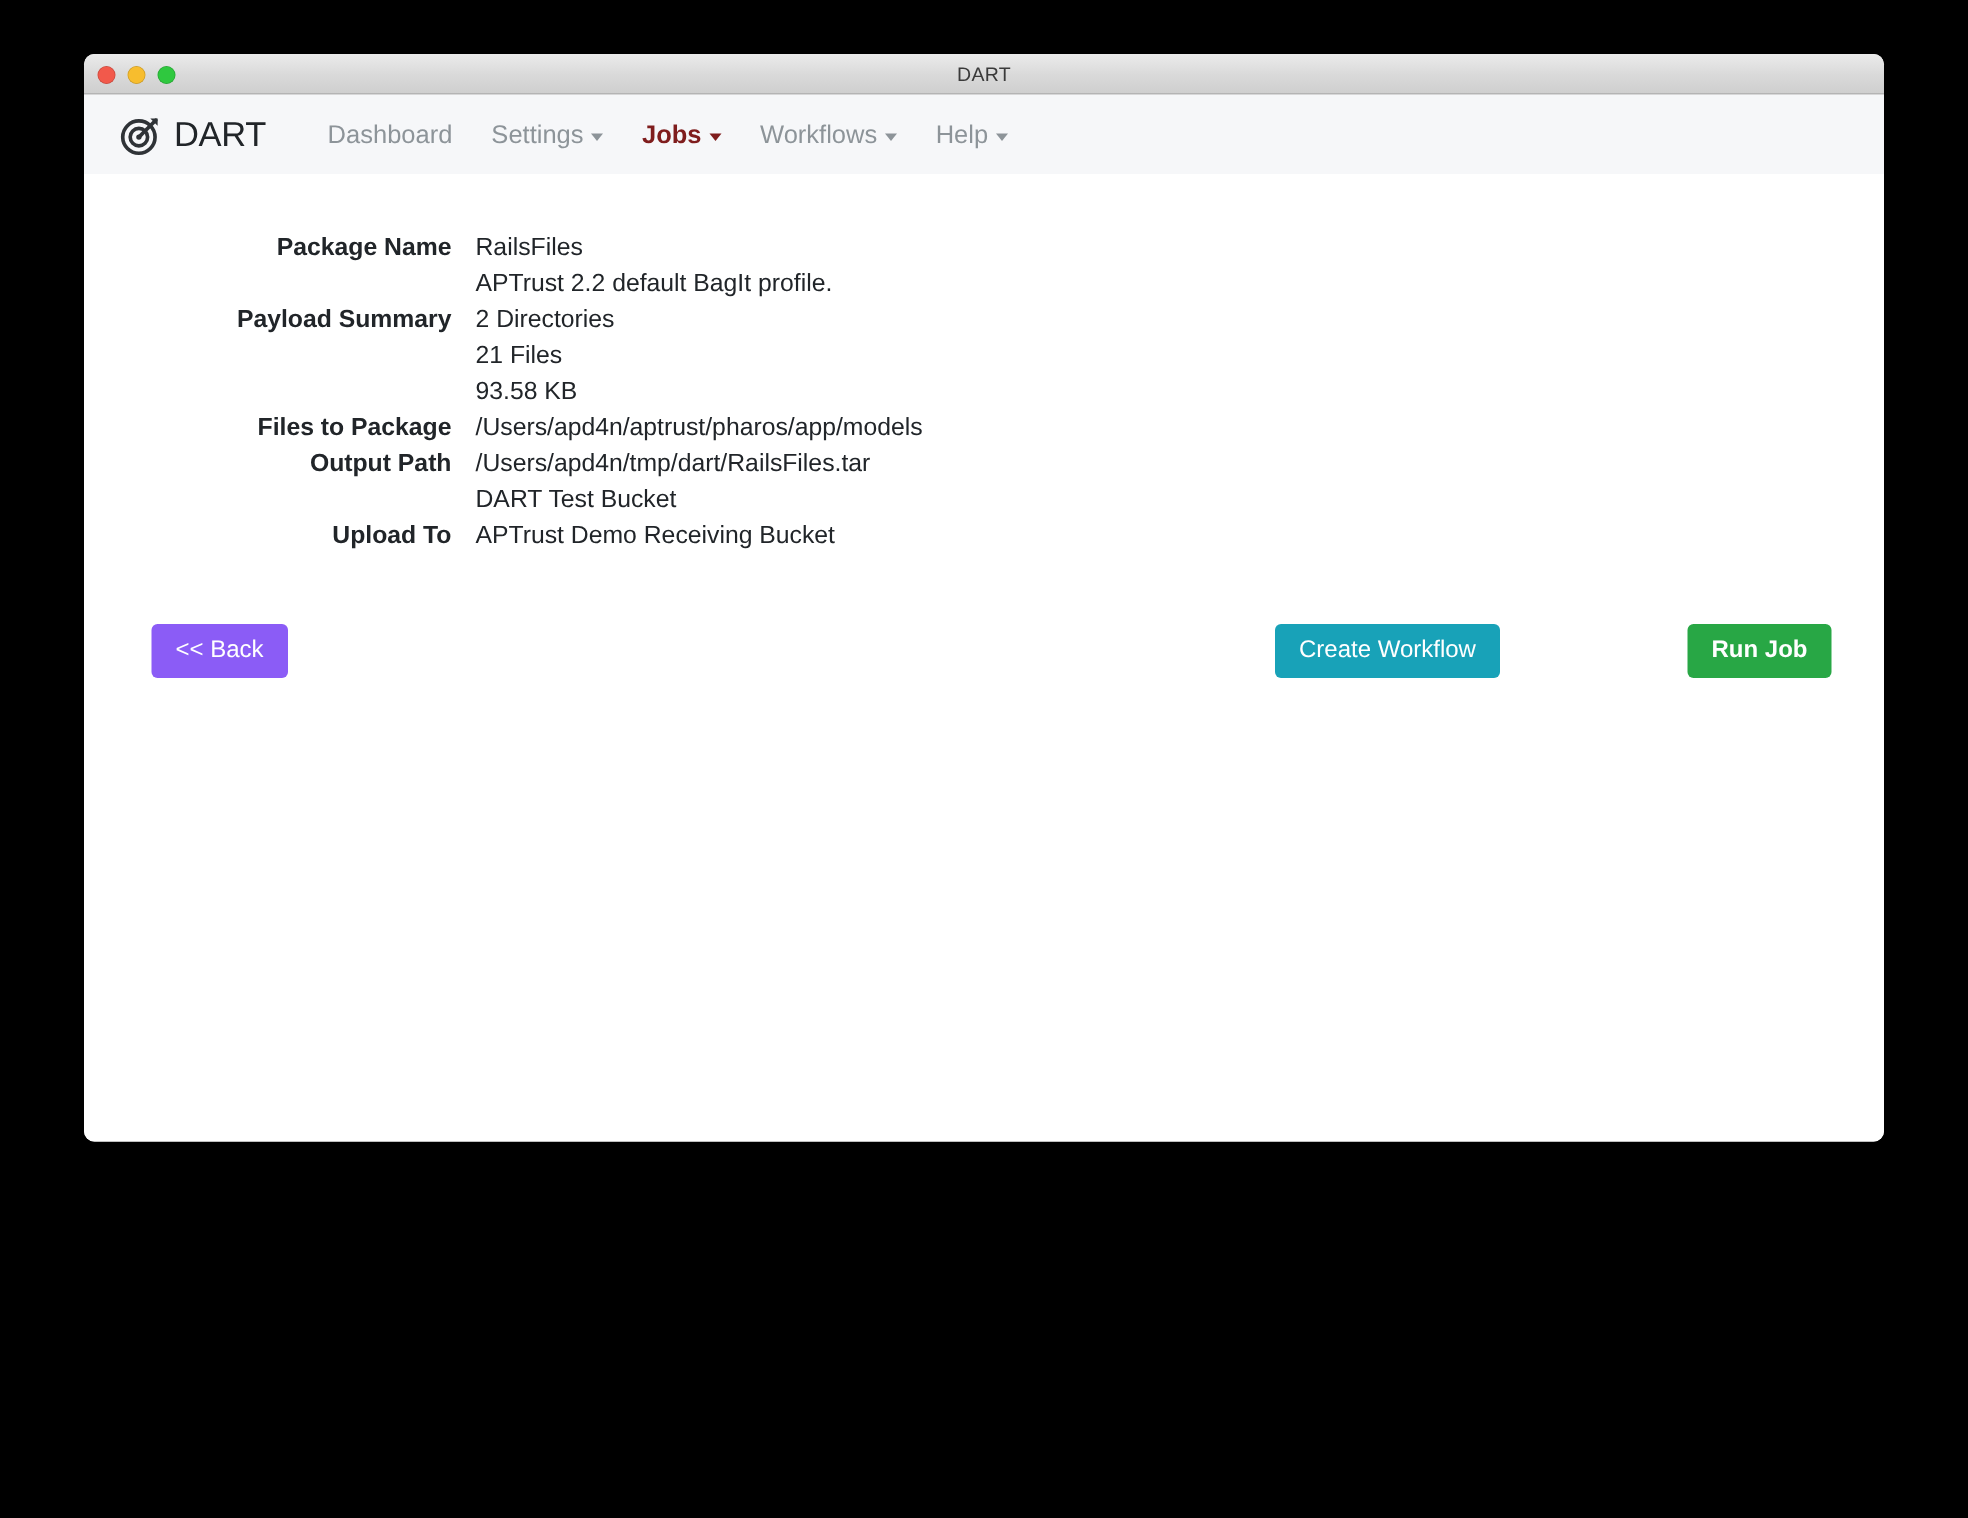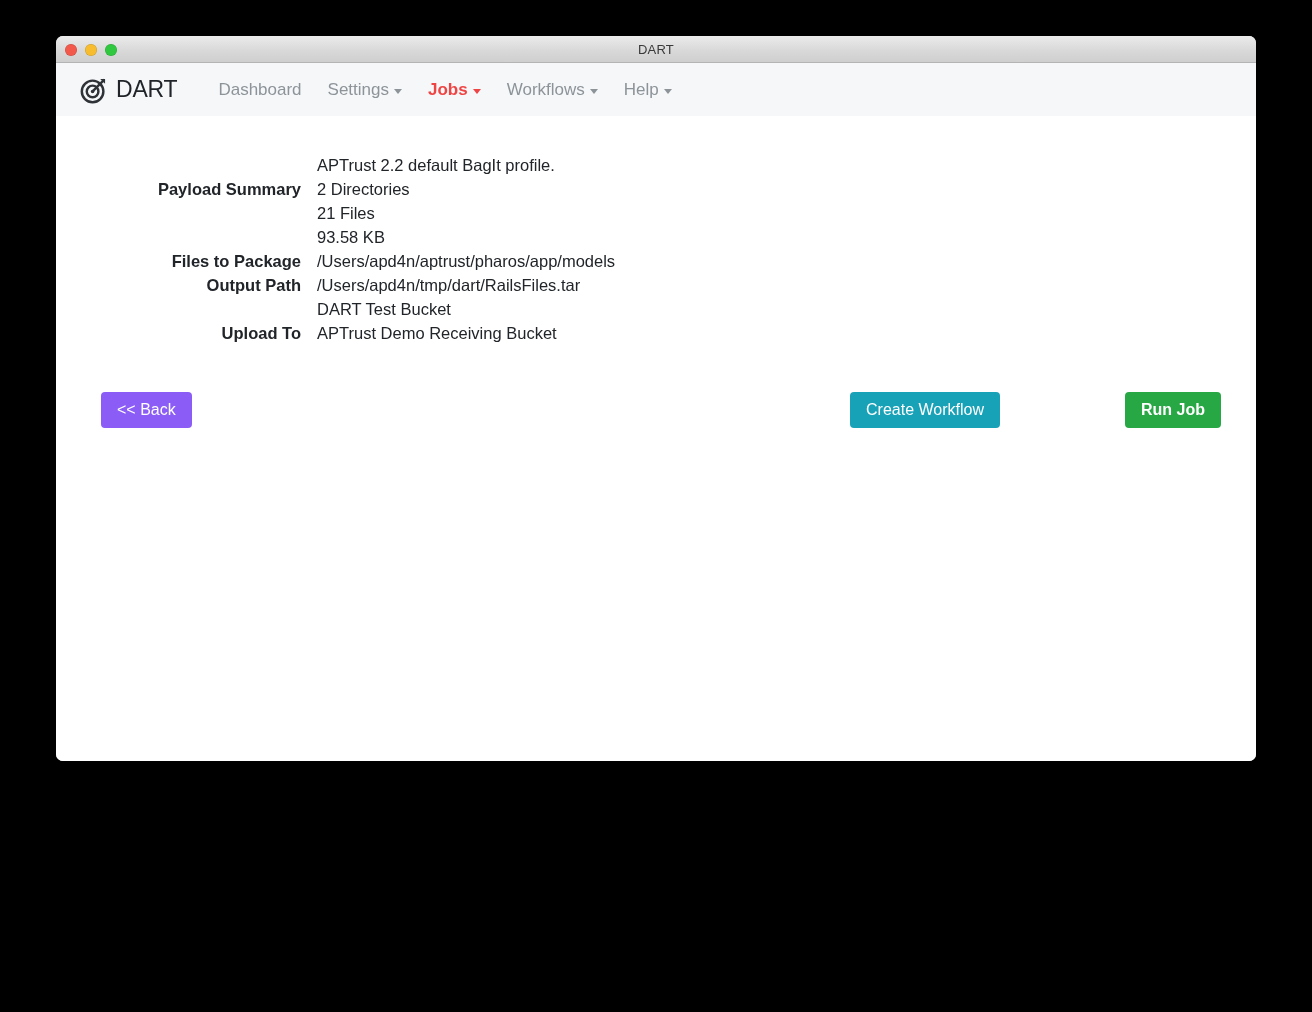--- a/index.html
+++ b/index.html
@@ -88,21 +88,21 @@
     display: flex;
     align-items: center;
     gap: 5px;
     padding: 0 13px;
     font-size: 17px;
     color: #8d9499;
     cursor: pointer;
     white-space: nowrap;
     font-family: "Liberation Sans", sans-serif;
   }
-  .nav-item.active { color: #ef4444; font-weight: bold; }
+  .nav-item.active { color: #7f1d1d; font-weight: bold; }
   .caret {
     width: 0; height: 0;
     border-left: 4.5px solid transparent;
     border-right: 4.5px solid transparent;
     border-top: 5px solid currentColor;
     display: inline-block;
     margin-top: 3px;
   }
 
   
@@ -222,20 +222,24 @@
         <span class="caret"></span>
       </div>
     </div>
   </div>
 
   <div id="content">
 
 
     <table id="review-table">
       <tbody>
+        <tr>
+          <th>Package Name</th>
+          <td>RailsFiles</td>
+        </tr>
 
         <tr>
           <th></th>
           <td>APTrust 2.2 default BagIt profile.</td>
         </tr>
 
         <tr>
           <th>Payload Summary</th>
           <td>2 Directories</td>
         </tr>

